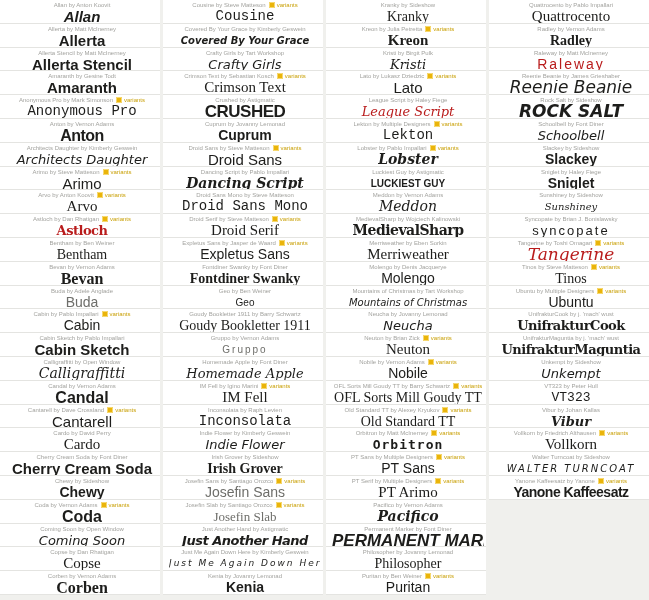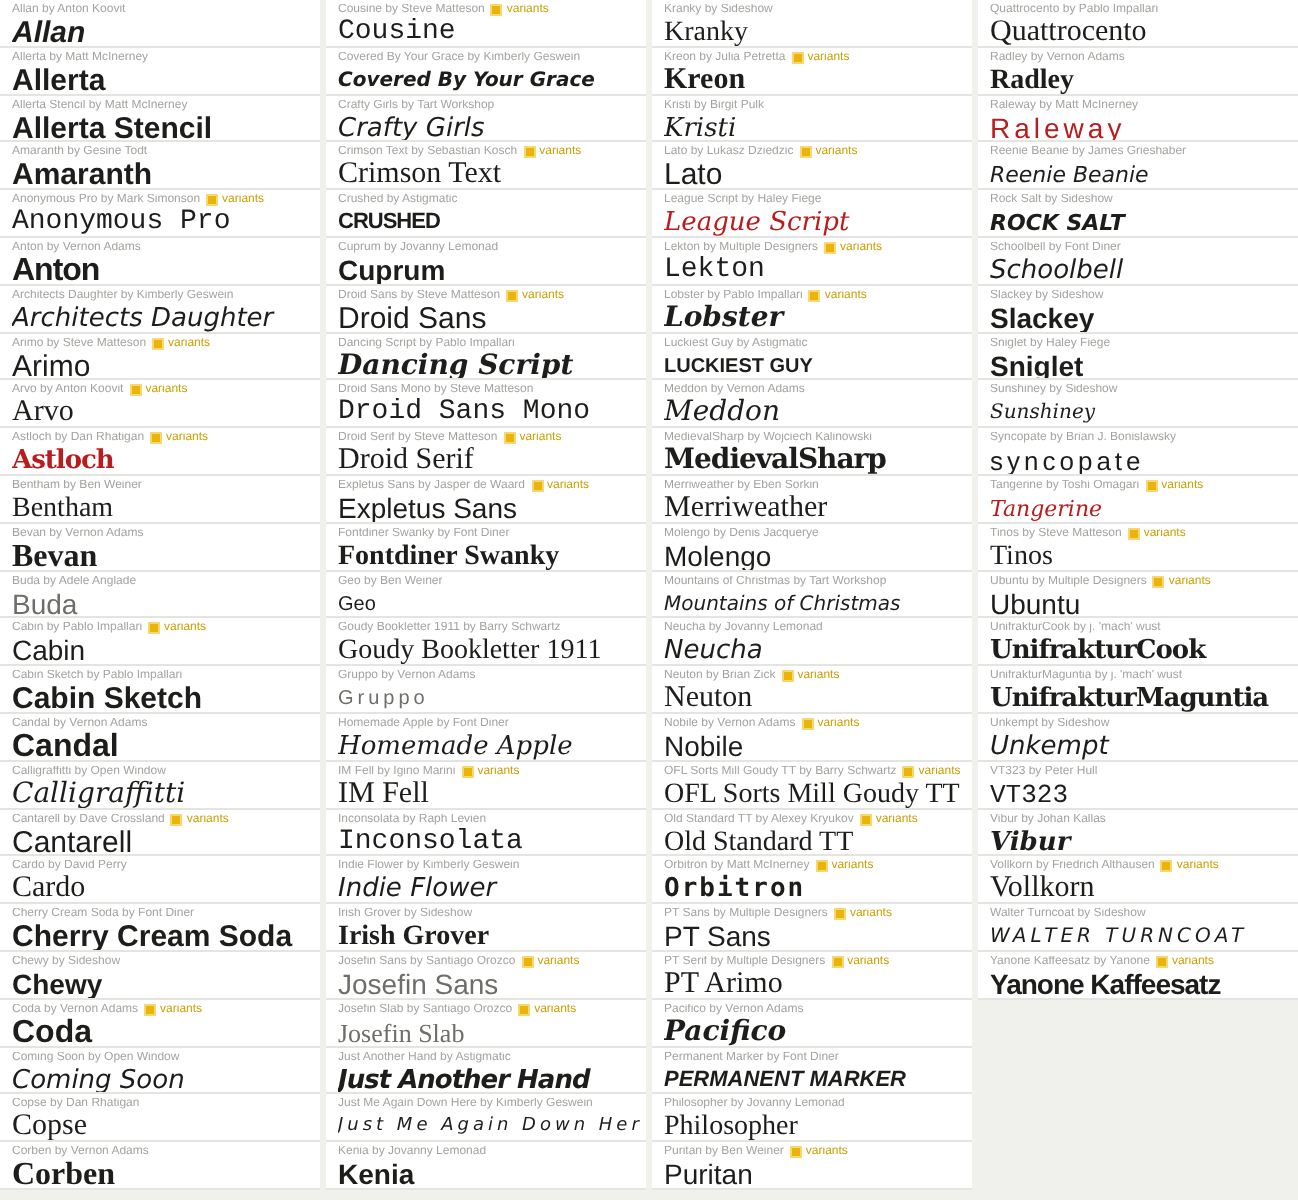--- a/index.html
+++ b/index.html
@@ -1,18 +1,18 @@
 <!DOCTYPE html>
 <html><head>
 <meta charset="utf-8">
 <style>
   html,body{margin:0;padding:0;}
   body{background:#e9e9e6;font-family:"Liberation Sans",sans-serif;}
   #screen{position:relative;width:649px;height:600px;background:#f0f0ed;overflow:hidden;}
-  .grid{position:absolute;top:0;left:0;width:649px;height:600px;display:flex;gap:3px;}
+  .grid{position:absolute;top:0;left:0;width:649px;height:600px;display:flex;gap:3px;text-align:center;}
   .col{width:160px;flex:none;display:flex;flex-direction:column;}
   .cell{box-sizing:border-box;height:23.8px;flex:none;background:#ffffff;
         border-bottom:1px solid #e4e4e1;padding:2px 2px 0 6px;overflow:hidden;}
   .attr{height:7px;line-height:6px;font-size:6px;color:#a3a39f;white-space:nowrap;overflow:hidden;}
   .badge{display:inline-block;vertical-align:top;margin-left:3px;white-space:nowrap;}
   .badge-icon{display:inline-block;vertical-align:top;width:6px;height:6px;background:#eab40a;
               border-radius:1px;box-shadow:inset 0 0 0 1px #f6d870;}
   .badge-text{display:inline-block;vertical-align:top;font-size:6px;line-height:6px;color:#c9a007;margin-left:2px;}
   .name{color:#1d1d1b;font-size:14px;line-height:15px;white-space:nowrap;overflow:hidden;}
   
@@ -26,21 +26,21 @@
   .f-bold{font-weight:bold;}
   .f-black{font-weight:900;}
   .f-semi{font-weight:600;}
   .f-light{color:#6e6e6a;}
   .f-gray{color:#b91c1c;}
   .f-italic{font-style:italic;}
   .f-caps{text-transform:uppercase;}
   .f-lower{text-transform:lowercase;}
   .f-wide{letter-spacing:2px;}
   .f-cond{letter-spacing:-0.5px;}
-  .f-sz9{font-size:9px;} .f-sz11{font-size:11px;}
+  .f-sz9{font-size:9px;} .f-sz11{font-size:17px;}
   .f-sz12{font-size:10px;}.f-sz13{font-size:13px;} .f-sz14{font-size:14px;}
   .f-sz15{font-size:15px;}.f-sz16{font-size:16px;}
 </style>
 </head>
 <body>
 
 <div id="screen">
   <div class="grid">
       <div class="col">
         <div class="cell">
@@ -97,26 +97,26 @@
         </div>
         <div class="cell">
           <div class="attr"><span>Cabin by Pablo Impallari</span><span class="badge"><span class="badge-icon"></span><span class="badge-text">variants</span></span></div>
           <div class="name f-sans f-sz14">Cabin</div>
         </div>
         <div class="cell">
           <div class="attr"><span>Cabin Sketch by Pablo Impallari</span></div>
           <div class="name f-sans f-black f-sz15">Cabin Sketch</div>
         </div>
         <div class="cell">
+          <div class="attr"><span>Calligraffitti by Open Window</span></div>
+          <div class="name f-script f-sz14">Calligraffitti</div>
+        </div>
+        <div class="cell">
           <div class="attr"><span>Candal by Vernon Adams</span></div>
           <div class="name f-sans f-black f-sz16">Candal</div>
-        </div>
-        <div class="cell">
-          <div class="attr"><span>Calligraffitti by Open Window</span></div>
-          <div class="name f-script f-sz14">Calligraffitti</div>
         </div>
         <div class="cell">
           <div class="attr"><span>Cantarell by Dave Crossland</span><span class="badge"><span class="badge-icon"></span><span class="badge-text">variants</span></span></div>
           <div class="name f-sans f-sz15">Cantarell</div>
         </div>
         <div class="cell">
           <div class="attr"><span>Cardo by David Perry</span></div>
           <div class="name f-serif f-sz15">Cardo</div>
         </div>
         <div class="cell">

